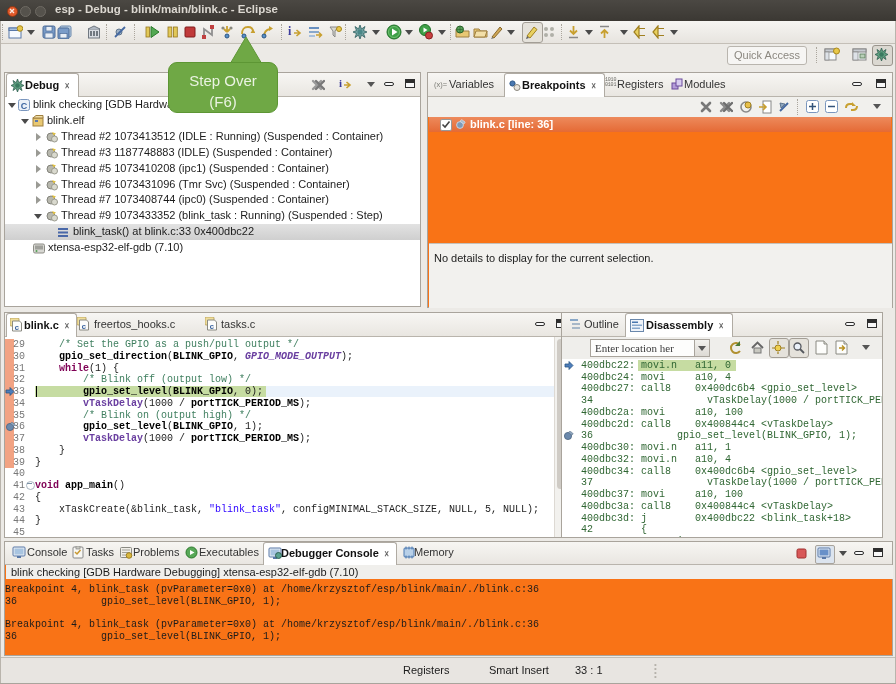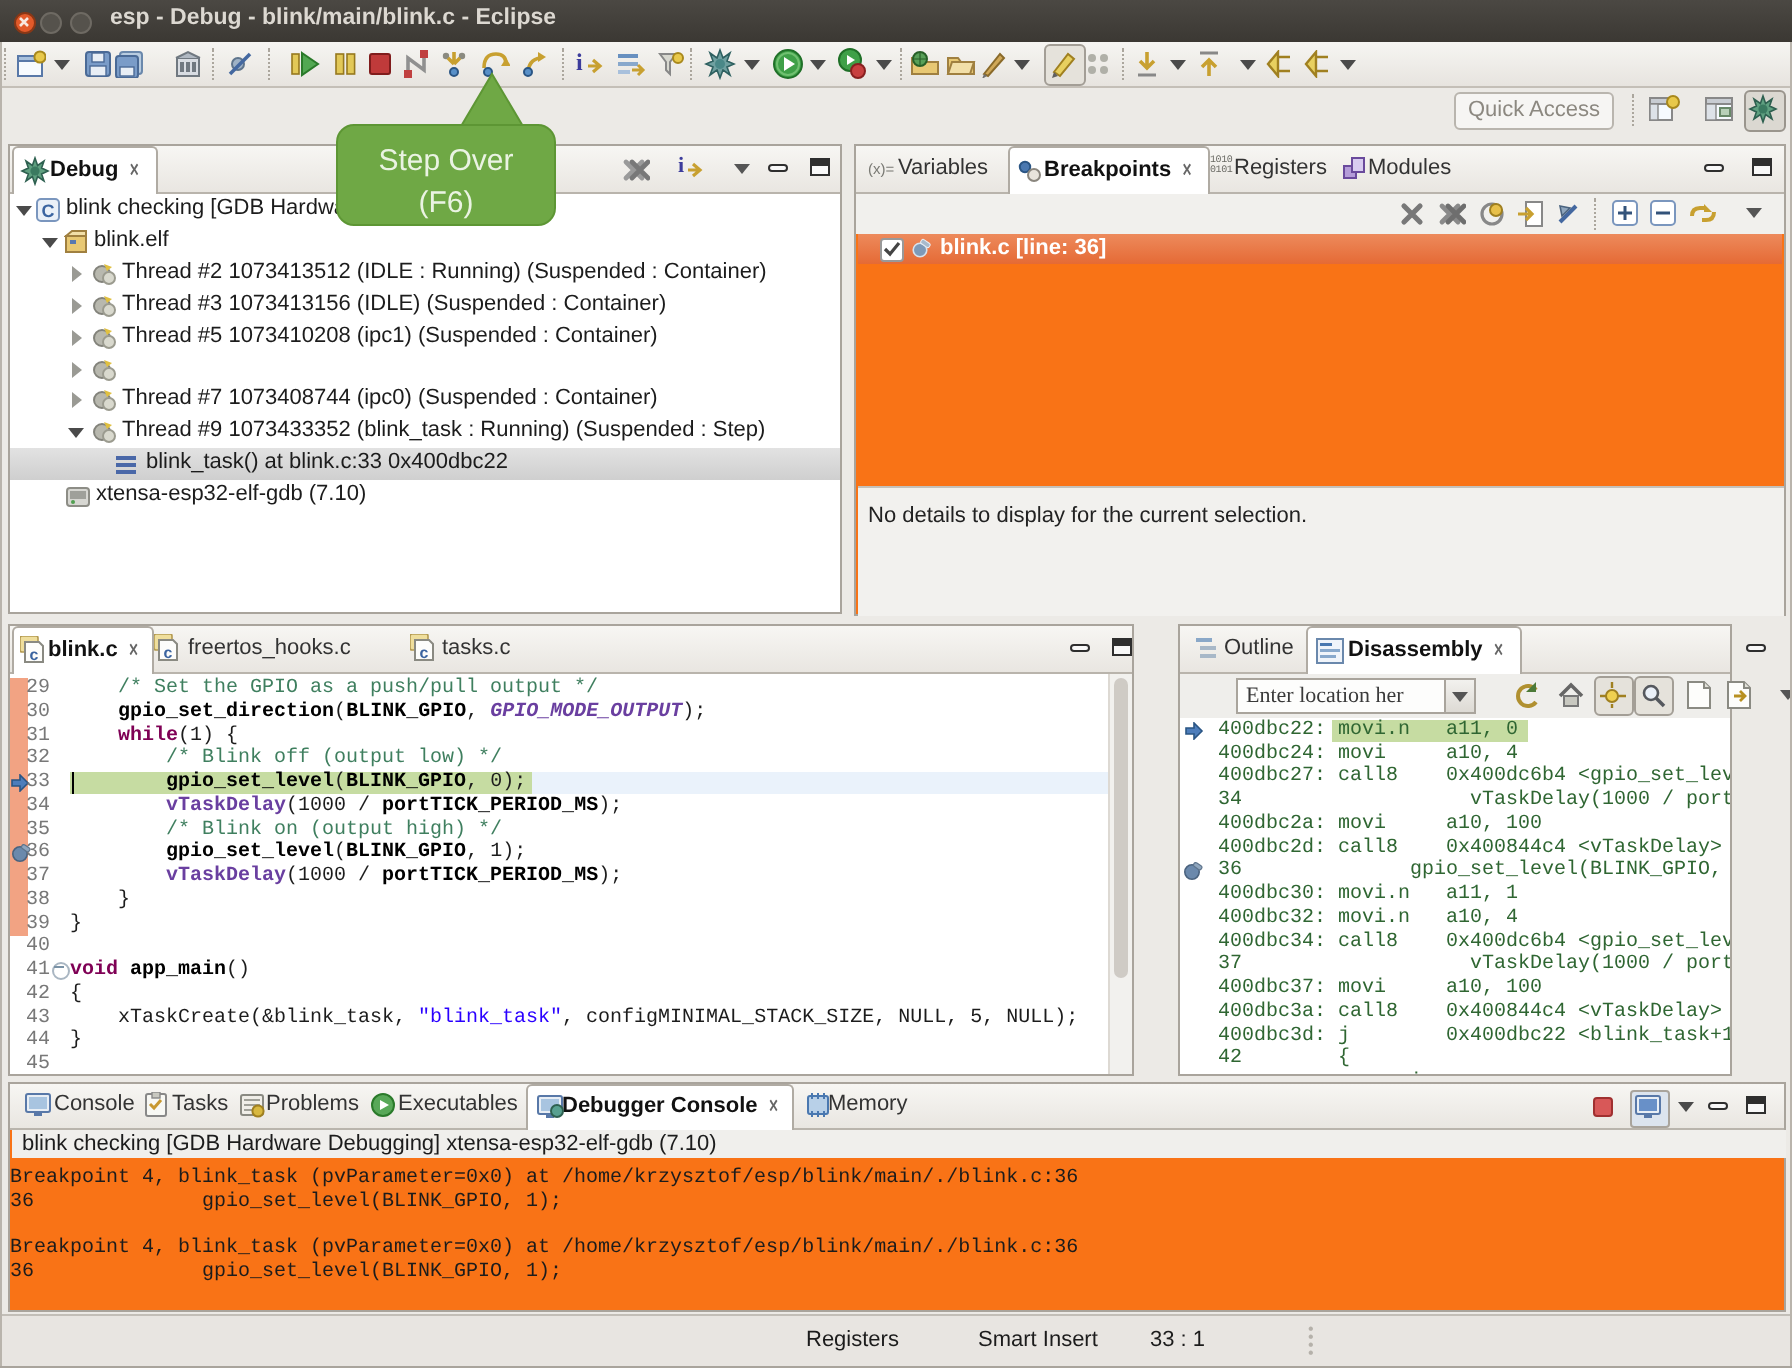--- a/index.html
+++ b/index.html
@@ -268,38 +268,39 @@
         </svg>
       <span class="abs" style="left:56px;">Thread #2 1073413512 (IDLE : Running) (Suspended : Container)</span>
     </div>
     <div class="trow" style="top:47.7px;">
       <span class="rtri" style="left:31px;top:4px;"></span>
       <svg class="abs" style="left:41px;top:2px;" width="12" height="12">
           <circle cx="5" cy="6" r="4" fill="#B8B8AE" stroke="#83837B"></circle>
           <circle cx="8.5" cy="8" r="3" fill="#D9D9CE" stroke="#9B9B8F"></circle>
           <path d="M6 1 l4 1.5 -2.5 2" fill="#E0C040"></path>
         </svg>
-      <span class="abs" style="left:56px;">Thread #3 1073413156 (IDLE) (Suspended : Container)</span>
+      <span class="abs" style="left:56px;">Thread #3 1187748883 (IDLE) (Suspended : Container)</span>
     </div>
     <div class="trow" style="top:63.6px;">
       <span class="rtri" style="left:31px;top:4px;"></span>
       <svg class="abs" style="left:41px;top:2px;" width="12" height="12">
           <circle cx="5" cy="6" r="4" fill="#B8B8AE" stroke="#83837B"></circle>
           <circle cx="8.5" cy="8" r="3" fill="#D9D9CE" stroke="#9B9B8F"></circle>
           <path d="M6 1 l4 1.5 -2.5 2" fill="#E0C040"></path>
         </svg>
       <span class="abs" style="left:56px;">Thread #5 1073410208 (ipc1) (Suspended : Container)</span>
     </div>
     <div class="trow" style="top:79.5px;">
       <span class="rtri" style="left:31px;top:4px;"></span>
       <svg class="abs" style="left:41px;top:2px;" width="12" height="12">
           <circle cx="5" cy="6" r="4" fill="#B8B8AE" stroke="#83837B"></circle>
           <circle cx="8.5" cy="8" r="3" fill="#D9D9CE" stroke="#9B9B8F"></circle>
           <path d="M6 1 l4 1.5 -2.5 2" fill="#E0C040"></path>
         </svg>
+      <span class="abs" style="left:56px;">Thread #6 1073431096 (Tmr Svc) (Suspended : Container)</span>
     </div>
     <div class="trow" style="top:95.4px;">
       <span class="rtri" style="left:31px;top:4px;"></span>
       <svg class="abs" style="left:41px;top:2px;" width="12" height="12">
           <circle cx="5" cy="6" r="4" fill="#B8B8AE" stroke="#83837B"></circle>
           <circle cx="8.5" cy="8" r="3" fill="#D9D9CE" stroke="#9B9B8F"></circle>
           <path d="M6 1 l4 1.5 -2.5 2" fill="#E0C040"></path>
         </svg>
       <span class="abs" style="left:56px;">Thread #7 1073408744 (ipc0) (Suspended : Container)</span>
     </div>
@@ -474,21 +475,21 @@
     xTaskCreate(&amp;blink_task, <span class="c-str">"blink_task"</span>, configMINIMAL_STACK_SIZE, NULL, 5, NULL);
 }
 </pre>
 
     <div class="abs" style="right:0;top:0;width:11px;height:100%;background:#F2F1EE;border-left:1px solid #DDD9D3;">
       <div class="abs" style="left:2px;top:2px;width:7px;height:150px;background:#CFCBC5;border-radius:4px;"></div>
     </div>
   </div>
 </div>
 
-<div class="panel" id="disasmpanel" style="left:589px;top:312px;width:277px;height:226px;">
+<div class="panel" id="disasmpanel" style="left:561px;top:312px;width:322px;height:226px;">
   <div class="tabrow">
     <div class="tab" style="left:3px;padding:0 6px 0 19px;"><svg class="abs" style="left:4px;top:5px;" width="14" height="13">
           <rect x="1" y="1" width="8" height="2" fill="#8AA8C8"></rect>
           <rect x="3" y="5" width="8" height="2" fill="#A8B8C8"></rect>
           <rect x="3" y="9" width="8" height="2" fill="#A8B8C8"></rect>
         </svg>Outline</div>
     <div class="tab active" style="left:63px;padding:0 8px 0 20px;"><svg class="abs" style="left:4px;top:5px;" width="14" height="13">
           <rect x="0.5" y="0.5" width="13" height="12" fill="#F0F4FA" stroke="#6A88AC"></rect>
           <rect x="2" y="2.5" width="6" height="1.5" fill="#4A78B0"></rect>
           <rect x="2" y="5.5" width="10" height="1.5" fill="#88A8CC"></rect>

